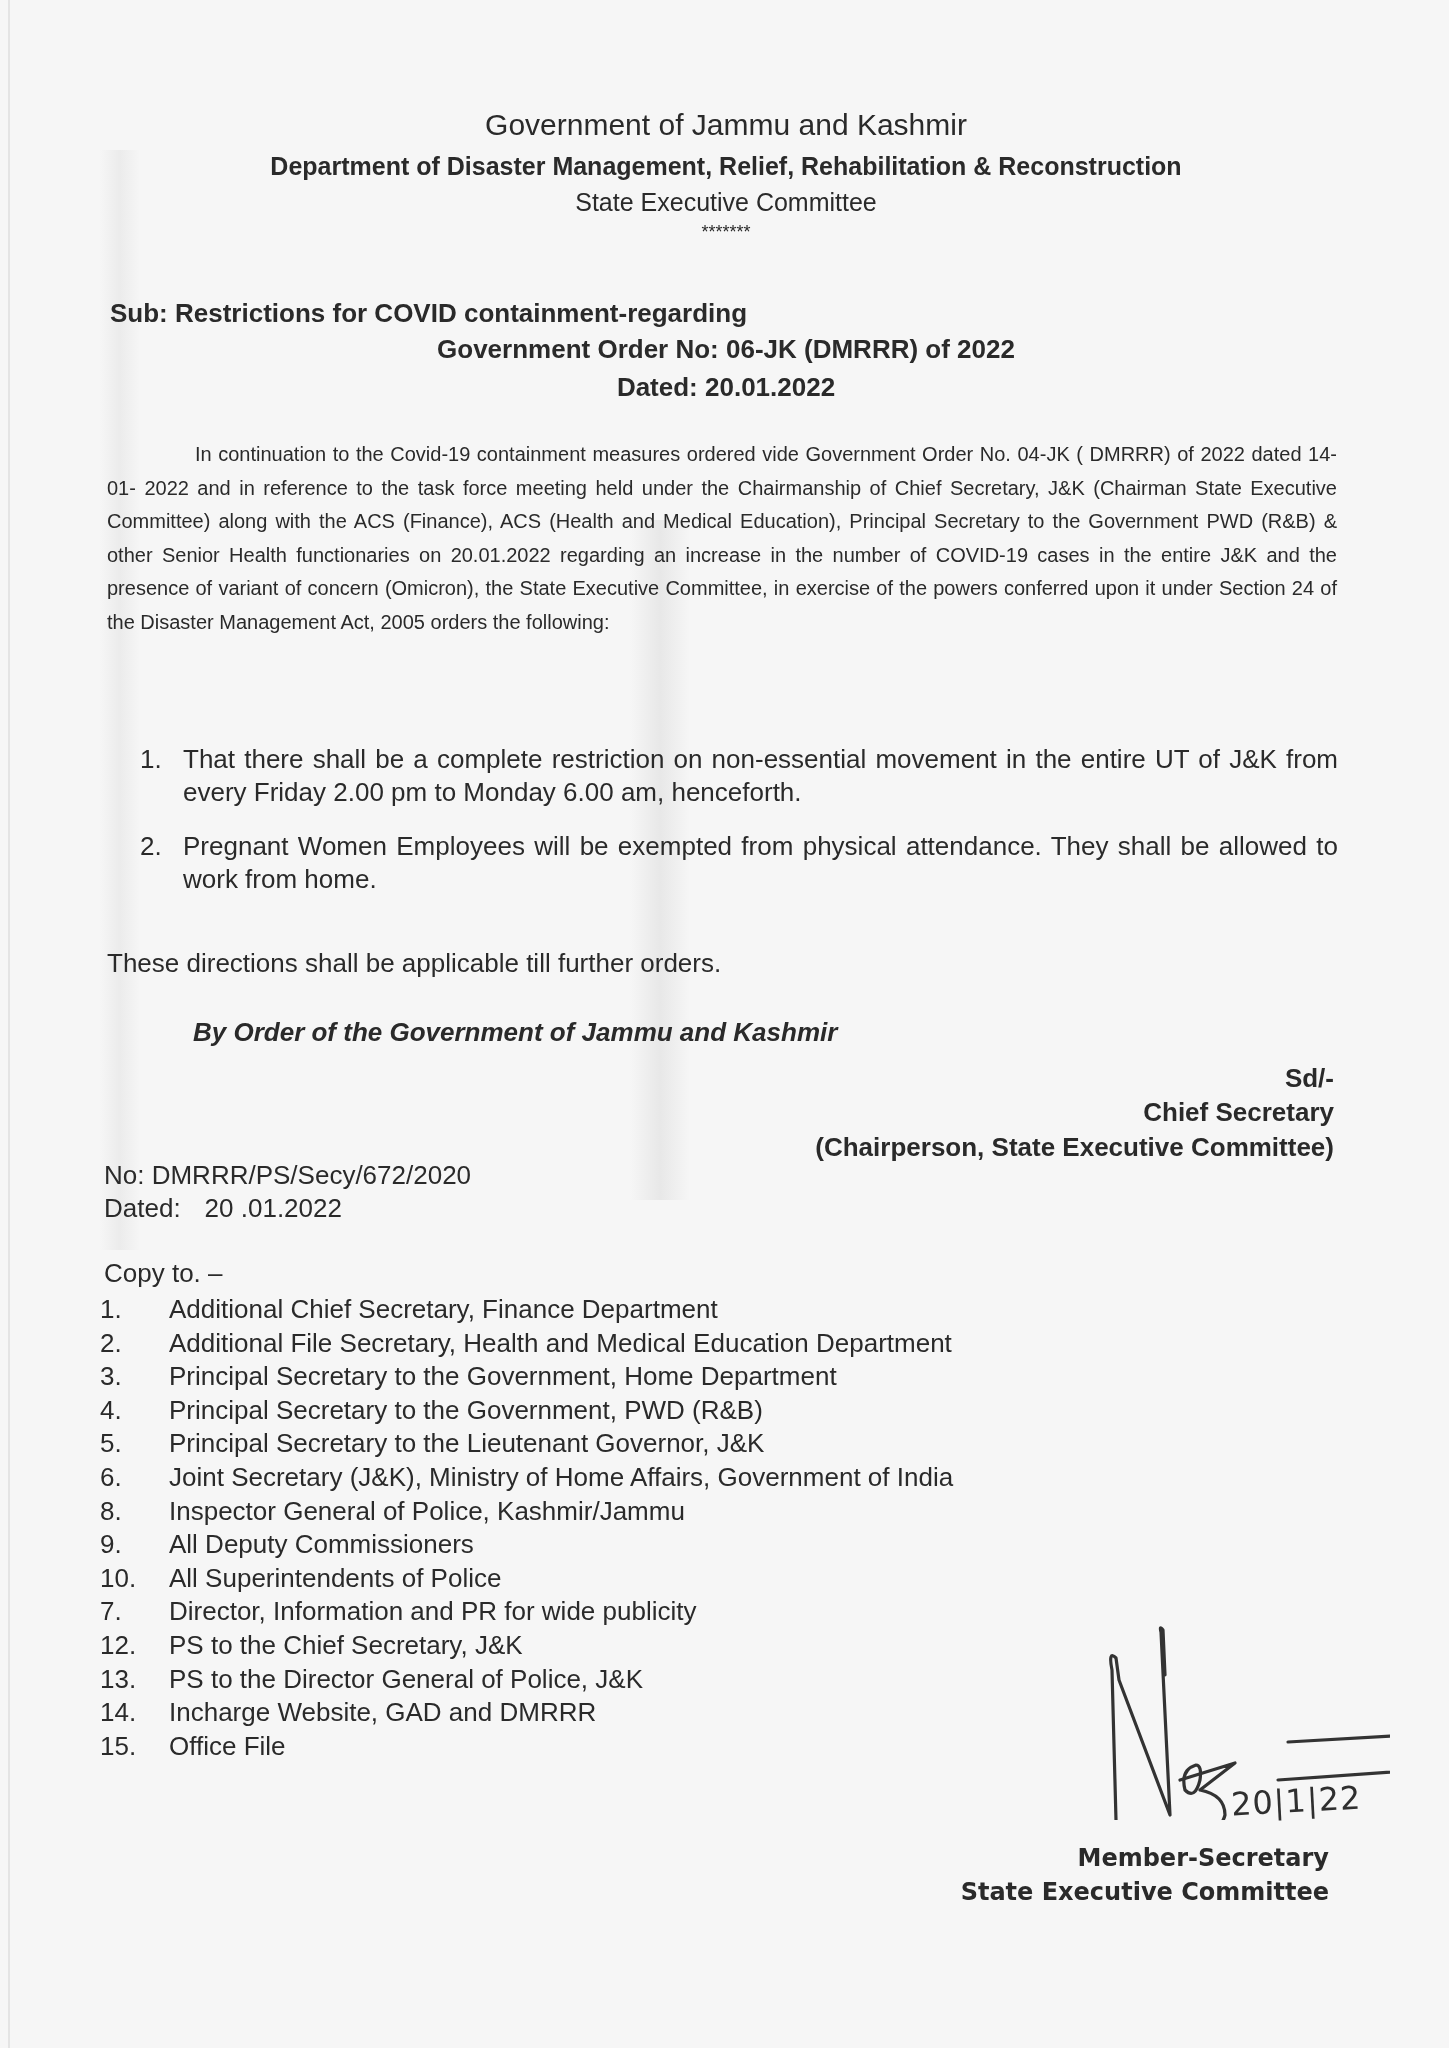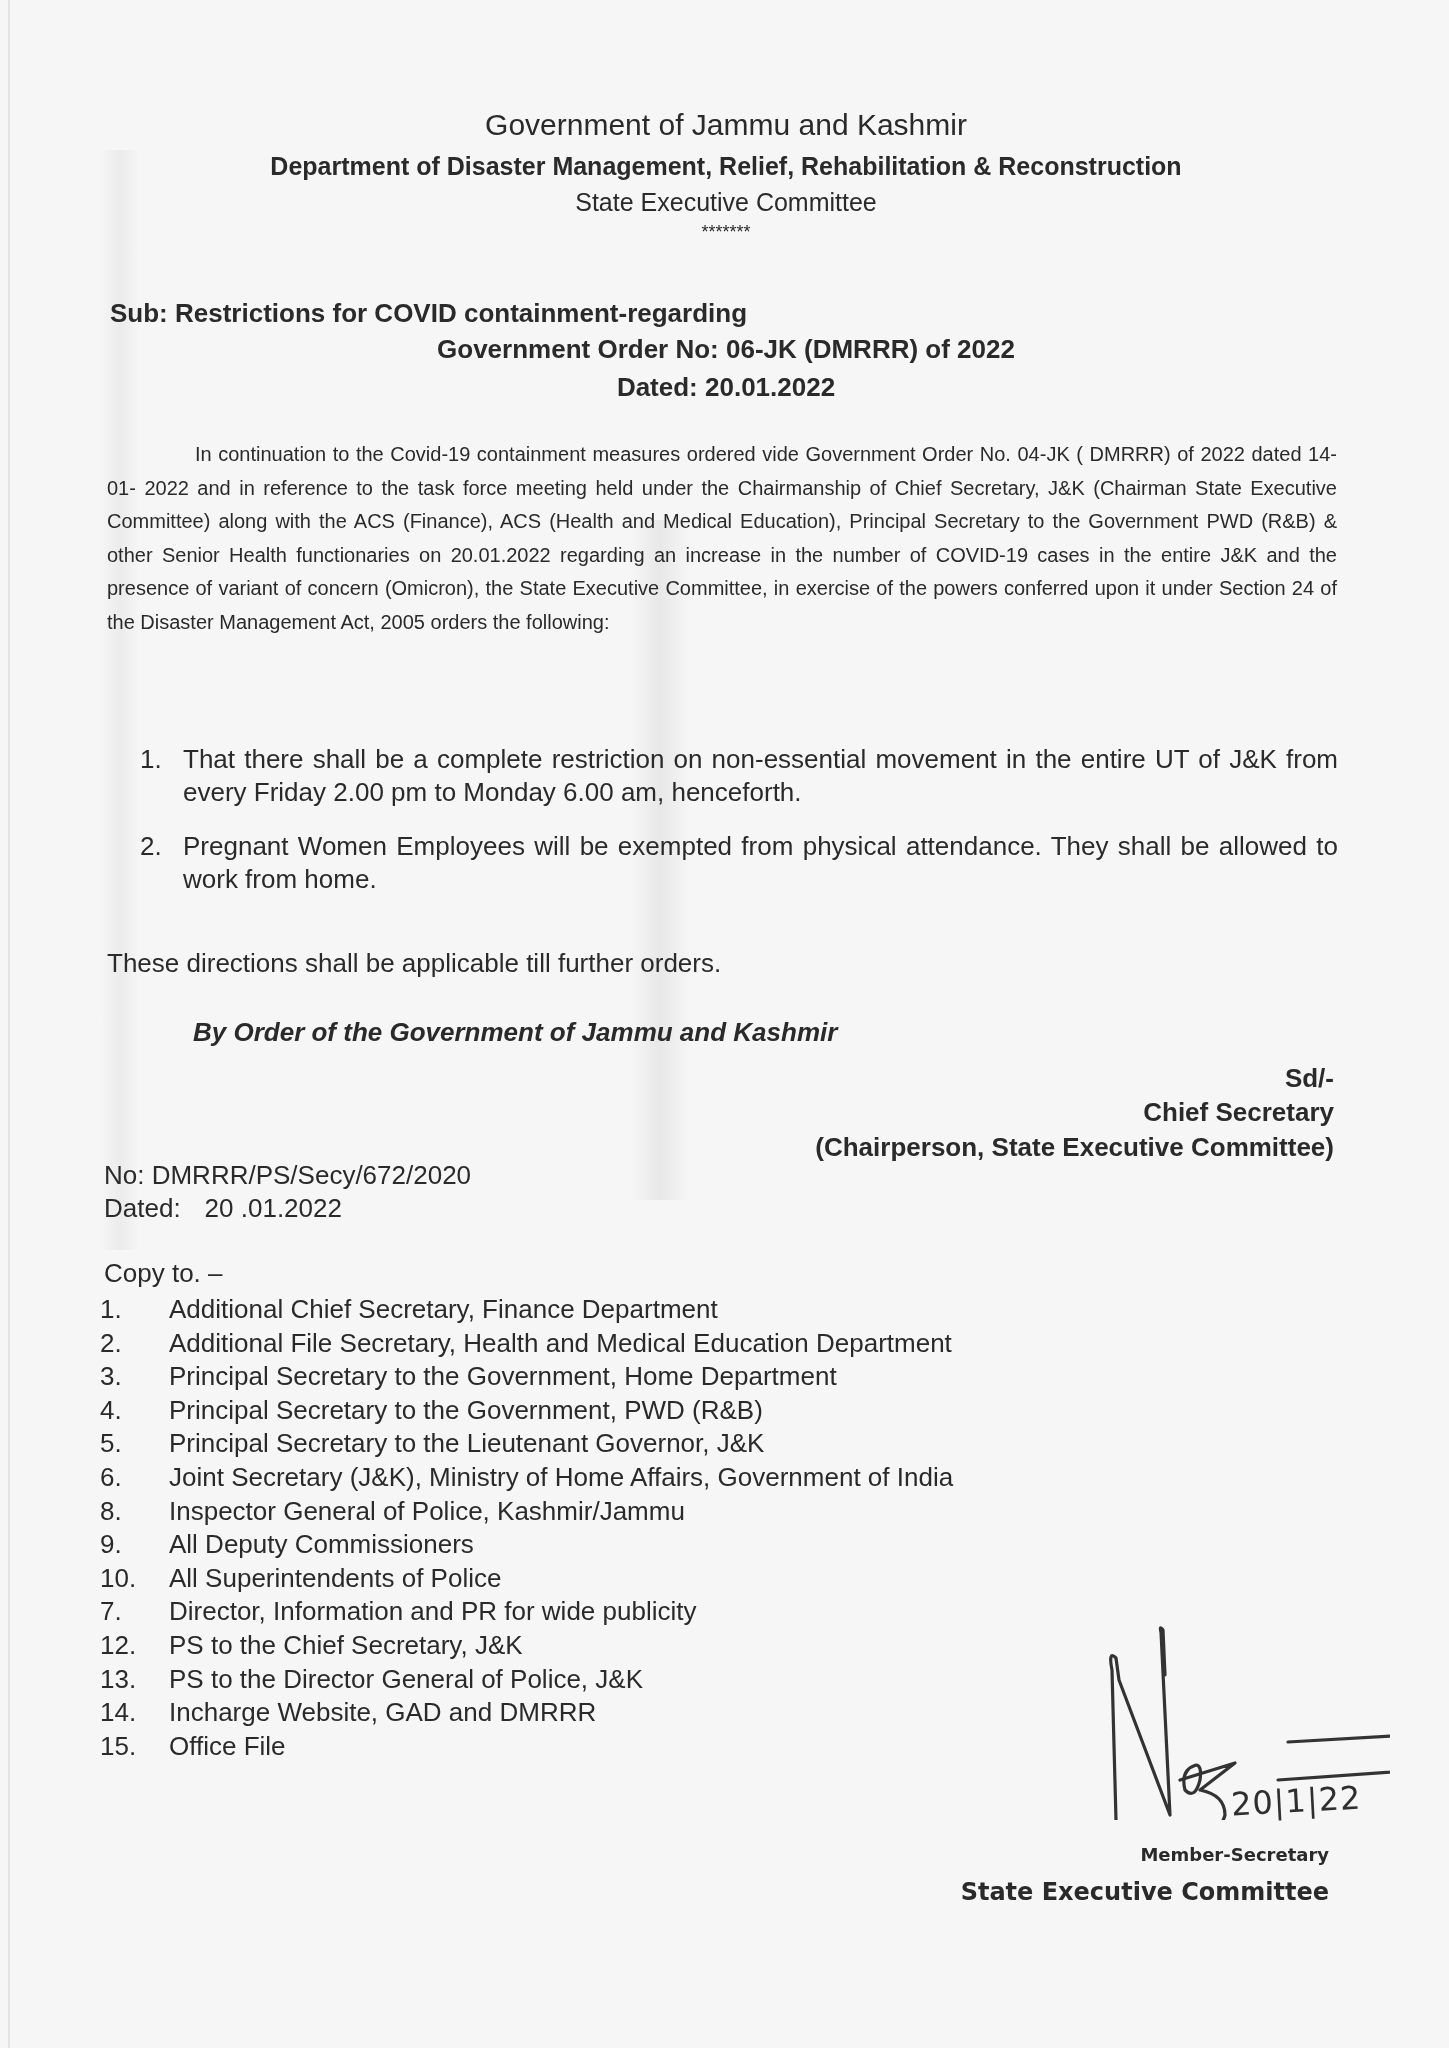--- a/index.html
+++ b/index.html
@@ -47,21 +47,21 @@
   .ref-date { font-size: 26px; top: 1193px; left: 104px; }
   .ref-date .sp { display: inline-block; width: 24px; }
 
   .copy-to { font-size: 26px; top: 1258px; left: 104px; }
   .copy-list { position: absolute; left: 100px; top: 1293px; font-size: 26px; line-height: 33.6px; margin: 0; padding: 0; list-style: none; }
   .copy-list li { position: relative; white-space: nowrap; }
   .copy-list .n { display: inline-block; width: 69px; }
 
   .signature { position: absolute; left: 1020px; top: 1620px; width: 370px; height: 200px; }
   .sig-date { position: absolute; left: 1231px; top: 1782px; font-family: "DejaVu Sans", sans-serif; font-size: 32px; color: #2f2f2f; transform: rotate(-3deg); letter-spacing: 1px; }
-  .member { font-size: 18px; font-weight: bold; top: 1844px; right: 120px; text-align: right; font-family: "DejaVu Sans", sans-serif; }
+  .member { font-size: 24px; font-weight: bold; top: 1844px; right: 120px; text-align: right; font-family: "DejaVu Sans", sans-serif; }
   .committee { font-size: 24px; font-weight: bold; top: 1878px; right: 120px; text-align: right; font-family: "DejaVu Sans", sans-serif; }
 </style>
 </head>
 <body>
 
 <div class="edge"></div>
 <div class="bleed2"></div>
 <div class="bleed"></div>
 
 <div class="abs h1">Government of Jammu and Kashmir</div>

